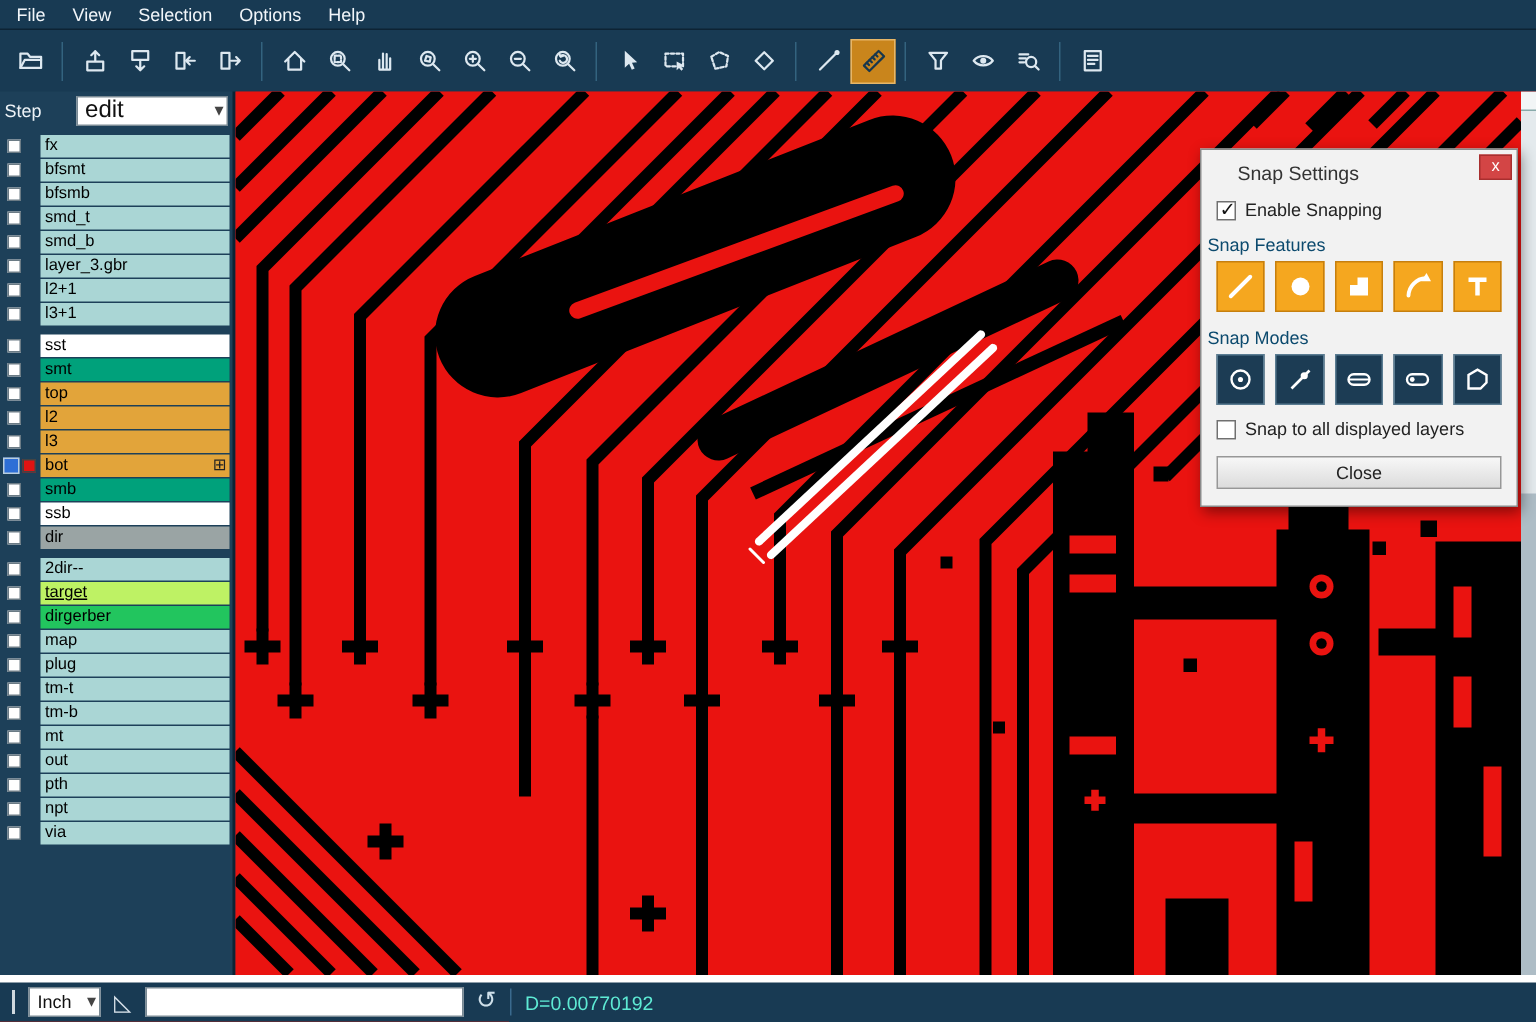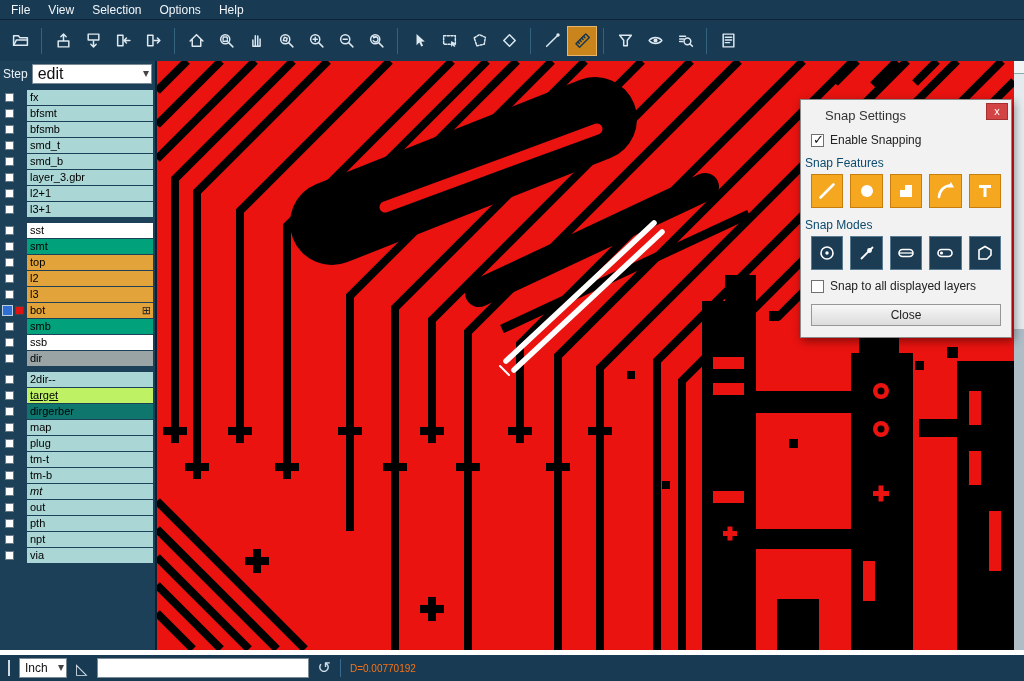--- a/index.html
+++ b/index.html
@@ -17,21 +17,21 @@
   .tsep{width:1px;height:26px;background:#33637f;margin:0 6px}
   .ticon{stroke:#dde8f0;fill:none;stroke-width:1.4;stroke-linecap:round;stroke-linejoin:round}
   .ticon .tfill{fill:#dde8f0;stroke:none}
   .ticon.dark{stroke:#17374e}
 
   
   .main{display:flex;height:589px}
 
   
   .sidebar{width:157px;background:#1d4059;display:flex;flex-direction:column;border-right:2px solid #0d2334}
-  .step-row{height:26px;display:flex;align-items:center;gap:4px;padding:0 3px}
+  .step-row{height:26px;display:flex;align-items:center;gap:23px;padding:0 3px}
   .step-label{font-size:12px;color:#eef3f7}
   .step-select{flex:1;height:20px;background:#fff;border:1px solid #7a8a94;font-size:16px;color:#111;
     display:flex;align-items:center;padding-left:5px;position:relative}
   .step-select::after{content:"\25BE";position:absolute;right:2px;top:1px;font-size:12px;color:#444}
   .layer-list{flex:1;padding-top:3px;overflow:hidden}
   .layer-group{margin-bottom:6px}
   .layer-row{height:15px;margin-bottom:1px;display:flex;align-items:center}
   .check-col{width:27px;display:flex;align-items:center}
   .layer-check{width:9px;height:9px;background:#fff;border:1px solid #6b7b85;margin-left:5px}
   .layer-check.active{width:11px;height:11px;background:#2e6fd6;border:1px solid #b9cede;margin-left:2px}
@@ -68,21 +68,21 @@
   .statusbar{height:31px;display:flex;align-items:center;gap:9px;padding:0 8px;border-top:5px solid #ffffff}
   .sb-mark{width:2px;height:16px;background:#cfd8de}
   .unit-select{width:48px;height:20px;background:#fff;border:1px solid #7a8a94;font-size:12px;color:#111;
     display:flex;align-items:center;padding-left:5px;position:relative}
   .unit-select::after{content:"\25BE";position:absolute;right:2px;top:1px;font-size:12px;color:#444}
   .angle-glyph{color:#d8e2ea;font-size:15px;line-height:15px}
   .cmd-input{width:212px;height:20px;background:#fff;border:1px solid #7a8a94;font-size:12px;padding:0 4px;
     font-family:"Liberation Sans",sans-serif}
   .refresh-glyph{color:#cfe0ea;font-size:16px;line-height:16px}
   .sb-sep{width:1px;height:18px;background:#3a6a8e}
-  .distance{color:#f97316;font-size:10px}
+  .distance{color:#5eead4;font-size:13px}
 </style>
 </head>
 <body>
 
 <div class="app">
 
   <div class="menubar">
       <span class="menu-item">File</span>
       <span class="menu-item">View</span>
       <span class="menu-item">Selection</span>
@@ -359,21 +359,21 @@
             <div class="layer-row">
               <span class="check-col">
                 <span class="layer-check"></span>
               </span>
               <span class="layer-name" style="background: #bef264; text-decoration: underline;">target</span>
             </div>
             <div class="layer-row">
               <span class="check-col">
                 <span class="layer-check"></span>
               </span>
-              <span class="layer-name" style="background: #0f766e;">dirgerber</span>
+              <span class="layer-name" style="background: #22c55e;">dirgerber</span>
             </div>
             <div class="layer-row">
               <span class="check-col">
                 <span class="layer-check"></span>
               </span>
               <span class="layer-name" style="background: rgb(170, 214, 213);">map</span>
             </div>
             <div class="layer-row">
               <span class="check-col">
                 <span class="layer-check"></span>
@@ -389,21 +389,21 @@
             <div class="layer-row">
               <span class="check-col">
                 <span class="layer-check"></span>
               </span>
               <span class="layer-name" style="background: rgb(170, 214, 213);">tm-b</span>
             </div>
             <div class="layer-row">
               <span class="check-col">
                 <span class="layer-check"></span>
               </span>
-              <span class="layer-name" style="background: rgb(170, 214, 213); font-style: italic;">mt</span>
+              <span class="layer-name" style="background: rgb(170, 214, 213);">mt</span>
             </div>
             <div class="layer-row">
               <span class="check-col">
                 <span class="layer-check"></span>
               </span>
               <span class="layer-name" style="background: rgb(170, 214, 213);">out</span>
             </div>
             <div class="layer-row">
               <span class="check-col">
                 <span class="layer-check"></span>

